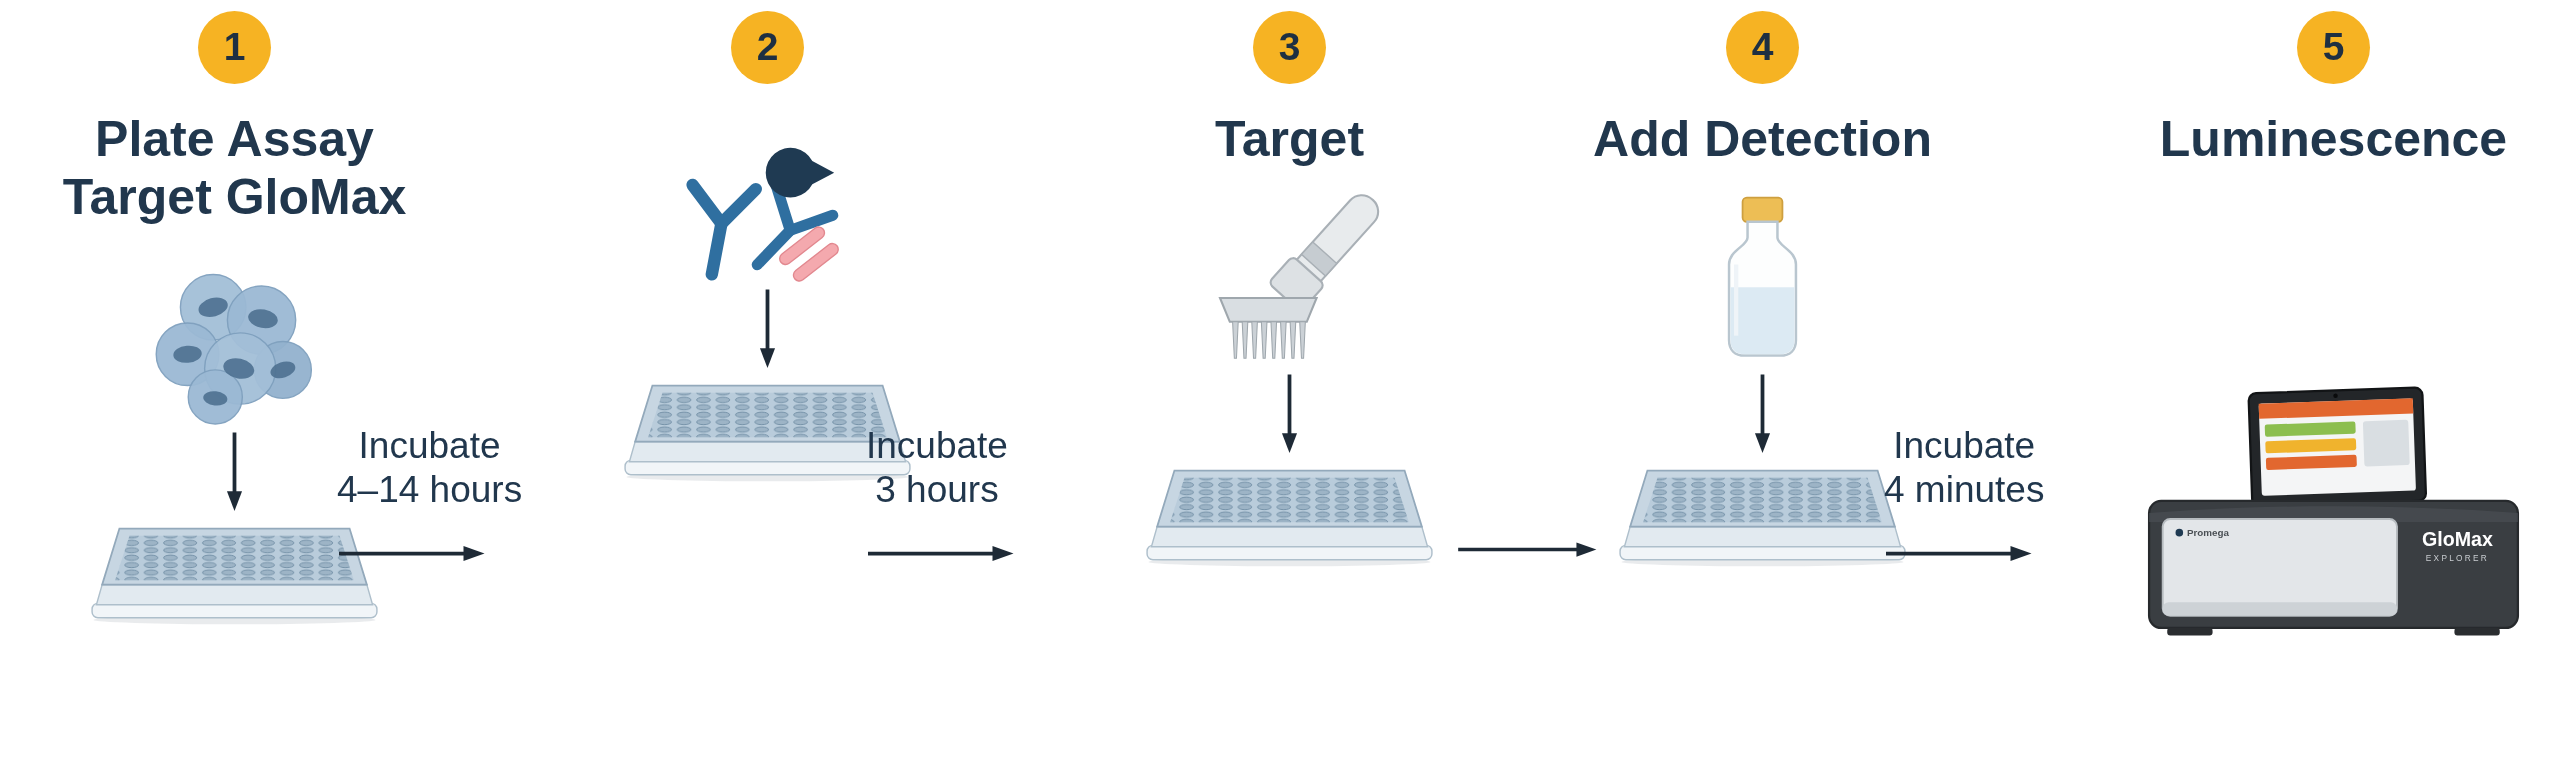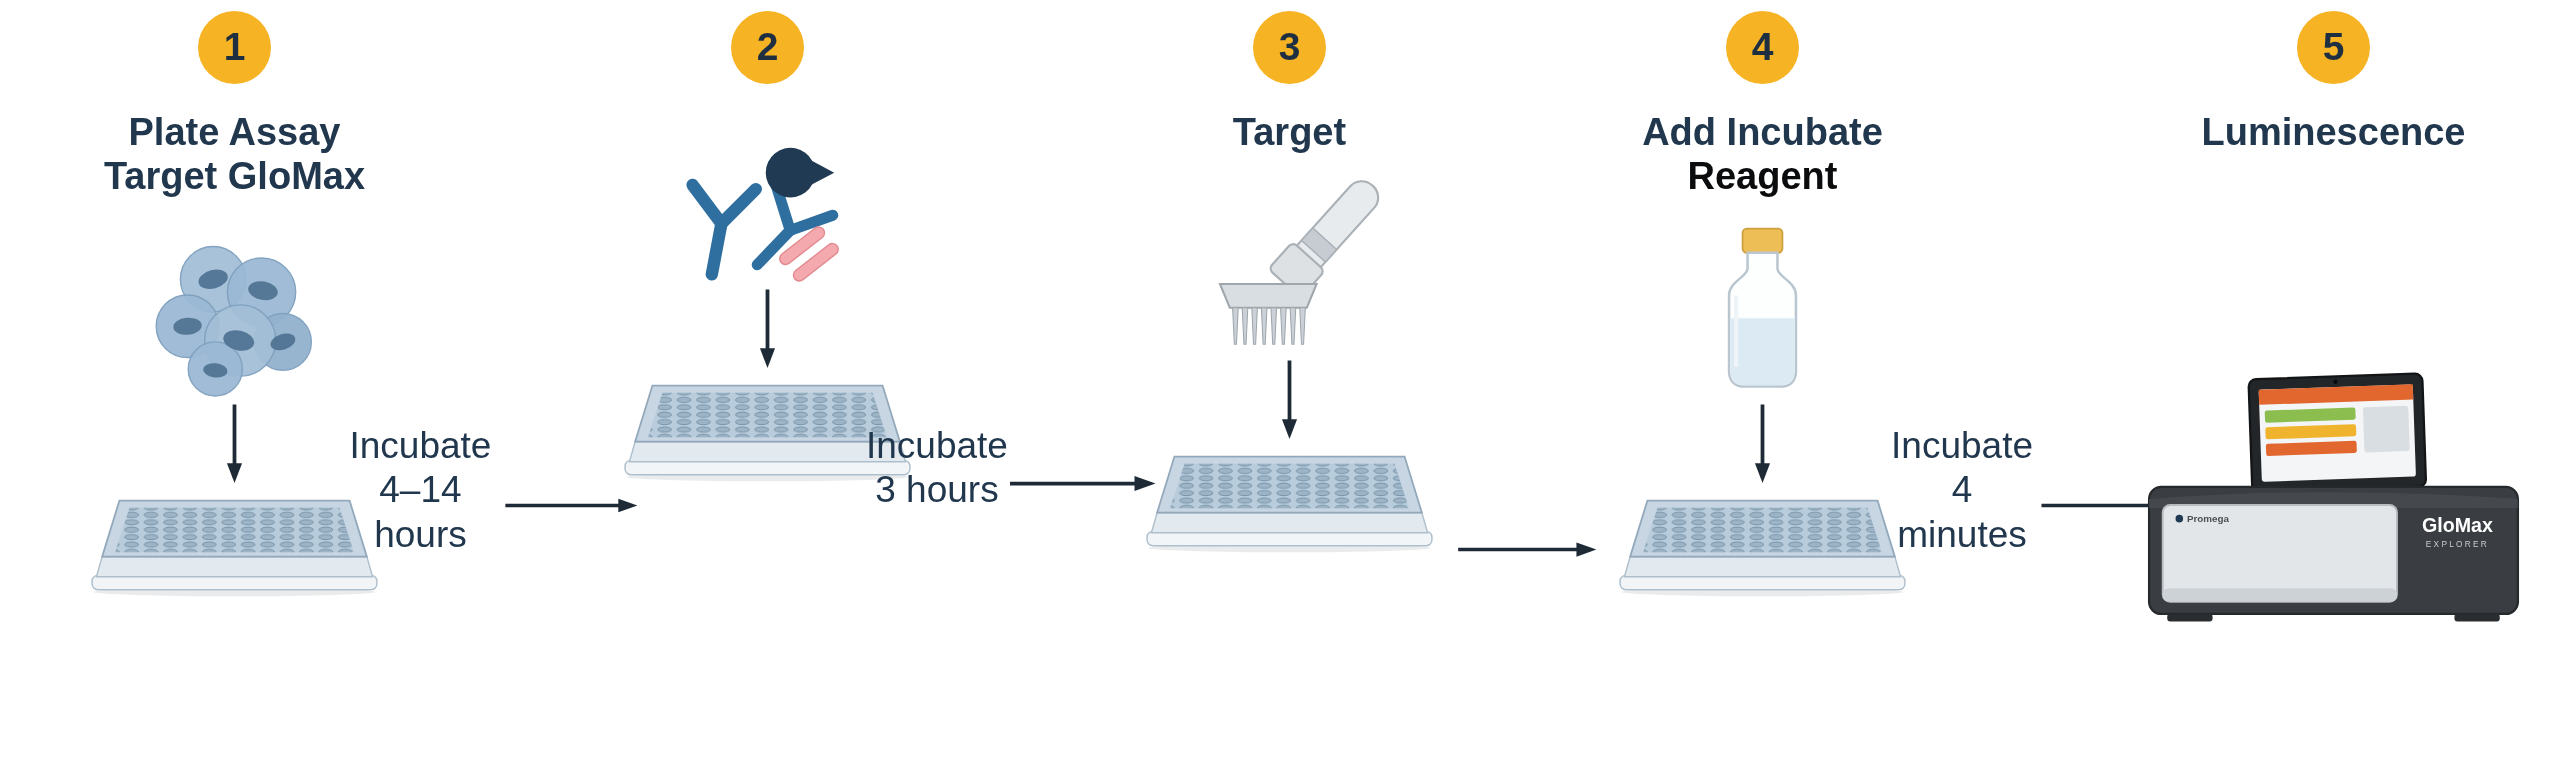--- a/index.html
+++ b/index.html
@@ -3,29 +3,29 @@
 <meta charset="utf-8">
 <style>
   * { box-sizing: border-box; margin: 0; padding: 0; }
   html,body { background:#ffffff; font-family:"Liberation Sans", sans-serif; }
   .canvas { position:relative; width:2576px; height:761px; background:#ffffff; overflow:hidden; }
 
   .step { position:absolute; top:0; width:469px; display:flex; flex-direction:column; align-items:center; }
   .badge { margin-top:10.6px; width:73px; height:73px; border-radius:50%; background:#F6B323;
            display:flex; align-items:center; justify-content:center;
            font-size:39px; font-weight:bold; color:#1E2F42; }
-  .title { margin-top:26px; text-align:center; font-size:38px; font-weight:bold;
+  .title { margin-top:26px; text-align:center; font-size:50px; font-weight:bold;
            color:#21374D; line-height:1.17; }
   .title .black { color:#0B0C0D; }
   .iconbox { margin-top:9px; height:191px; display:flex; align-items:flex-end; justify-content:center; }
   .varrow { margin-top:4.5px; width:23px; height:83px; }
   .plate { margin-top:3px; width:303px; height:108px; }
   .devicebox { margin-top:218px; }
 
-  .transition { position:absolute; top:424px; width:303px; display:flex; flex-direction:row; align-items:center; }
+  .transition { position:absolute; top:424px; width:303px; display:flex; flex-direction:column; align-items:flex-start; }
   .t-label { font-size:37px; color:#21374D; line-height:1.2; text-align:center; }
   .harrow { width:151px; height:21px; margin-top:30px; }
   .harrow-solo { position:absolute; top:539px; left:1456px; width:144px; height:21px; }
 
   svg { display:block; }
   .defs-holder { position:absolute; width:0; height:0; overflow:hidden; }
 </style>
 </head>
 <body>
 
@@ -179,22 +179,21 @@
 
   <svg class="harrow-solo" viewBox="0 0 190 28" width="144" height="21">
       <use href="#arrow-right"></use>
     </svg>
 
   <div class="step" style="left:1528px">
     <div class="badge">
       <span>4</span>
     </div>
     <div class="title">
-      <div>Add Incubate</div>
-      <div class="black">Reagent</div>
+      <div>Add Detection</div>
     </div>
     <div class="iconbox">
       <svg viewBox="0 0 170 245" width="121" height="175">
         <rect x="57" y="6" width="56" height="34" rx="6" fill="#EDBE55" stroke="#CE9F3F" stroke-width="2.5"></rect>
         <path d="M64,40 L64,62 C64,74 38,80 38,100 L38,206 C38,220 46,228 60,228 L110,228 C124,228 132,220 132,206 L132,100 C132,80 106,74 106,62 L106,40 Z" fill="#FDFEFE" stroke="#B9C6CF" stroke-width="3.5"></path>
         <path d="M40,132 L130,132 L130,206 C130,219 123,226 110,226 L60,226 C47,226 40,219 40,206 Z" fill="#DCEAF3"></path>
         <line x1="48" y1="100" x2="48" y2="200" stroke="#EFF4F8" stroke-width="6"></line>
       </svg>
     </div>
     <svg class="varrow" viewBox="0 0 30 110" width="23" height="83">

